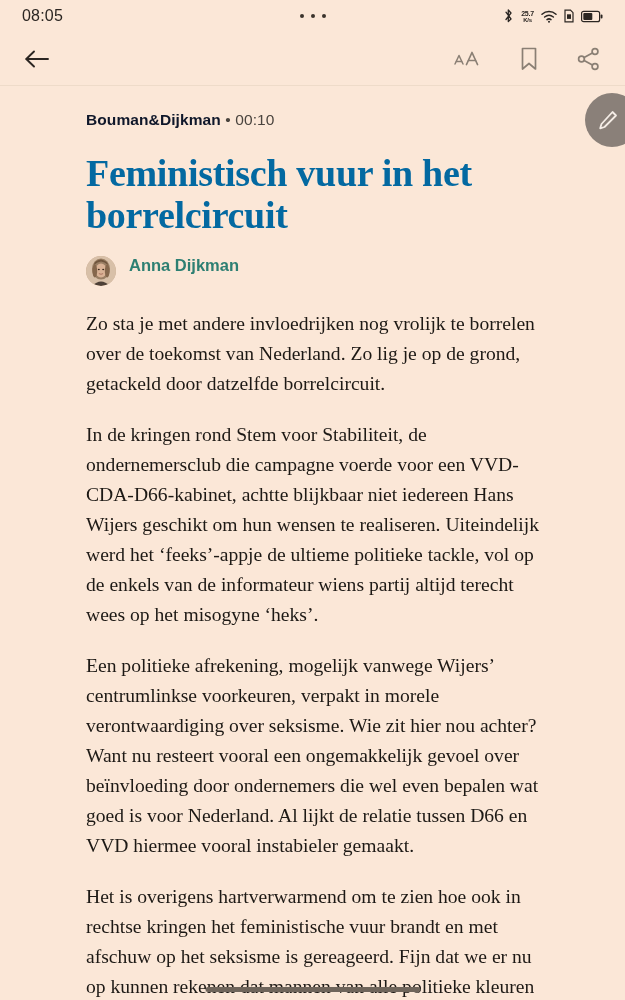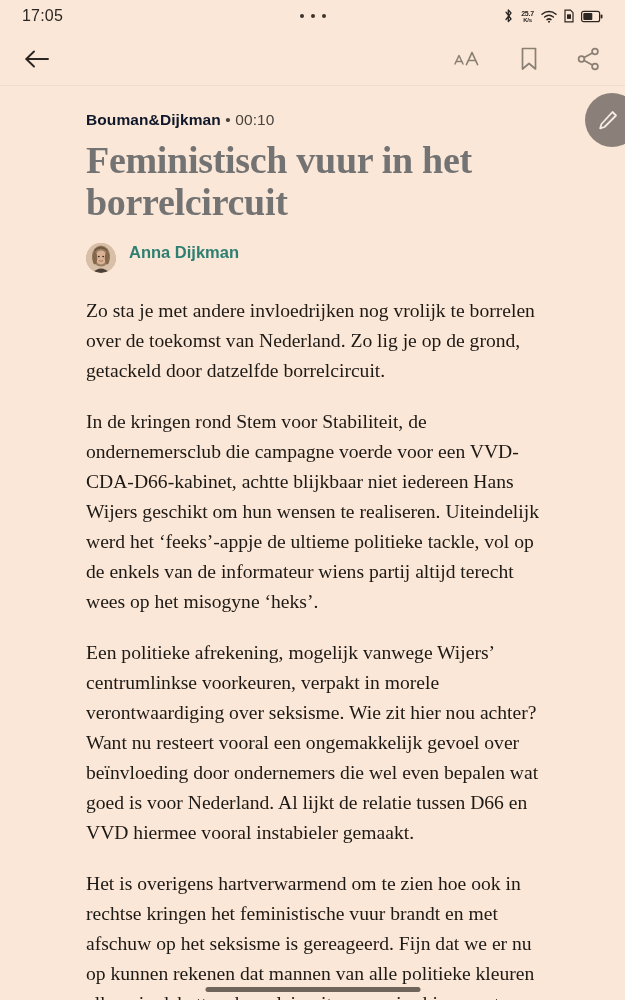--- a/index.html
+++ b/index.html
@@ -123,26 +123,26 @@
   }
   .kicker .brand {
     color: #0f172a;
     font-weight: bold;
   }
   .kicker .meta {
     color: #4a443e;
     font-weight: normal;
   }
   .headline {
-    margin-top: 10px;
+    margin-top: 23px;
     font-family: "Liberation Serif", "DejaVu Serif", serif;
     font-weight: bold;
     font-size: 38px;
     line-height: 1.11;
-    color: #737373;
+    color: #0369a1;
     letter-spacing: -0.3px;
   }
   .byline {
     margin-top: 20px;
     display: flex;
     align-items: flex-start;
     gap: 13px;
   }
   .avatar {
     width: 30px;
@@ -182,21 +182,21 @@
     border-radius: 3px;
     background: #6f655b;
   }
 </style>
 </head>
 <body>
 
 <div class="phone">
 
   <div class="status-bar">
-    <div class="status-time">17:05</div>
+    <div class="status-time">08:05</div>
 
     <div class="status-dots">
       <i></i>
         <i></i>
         <i></i>
     </div>
 
     <div class="status-icons">
       <span>
         <svg width="11" height="16" viewBox="0 0 11 16">

